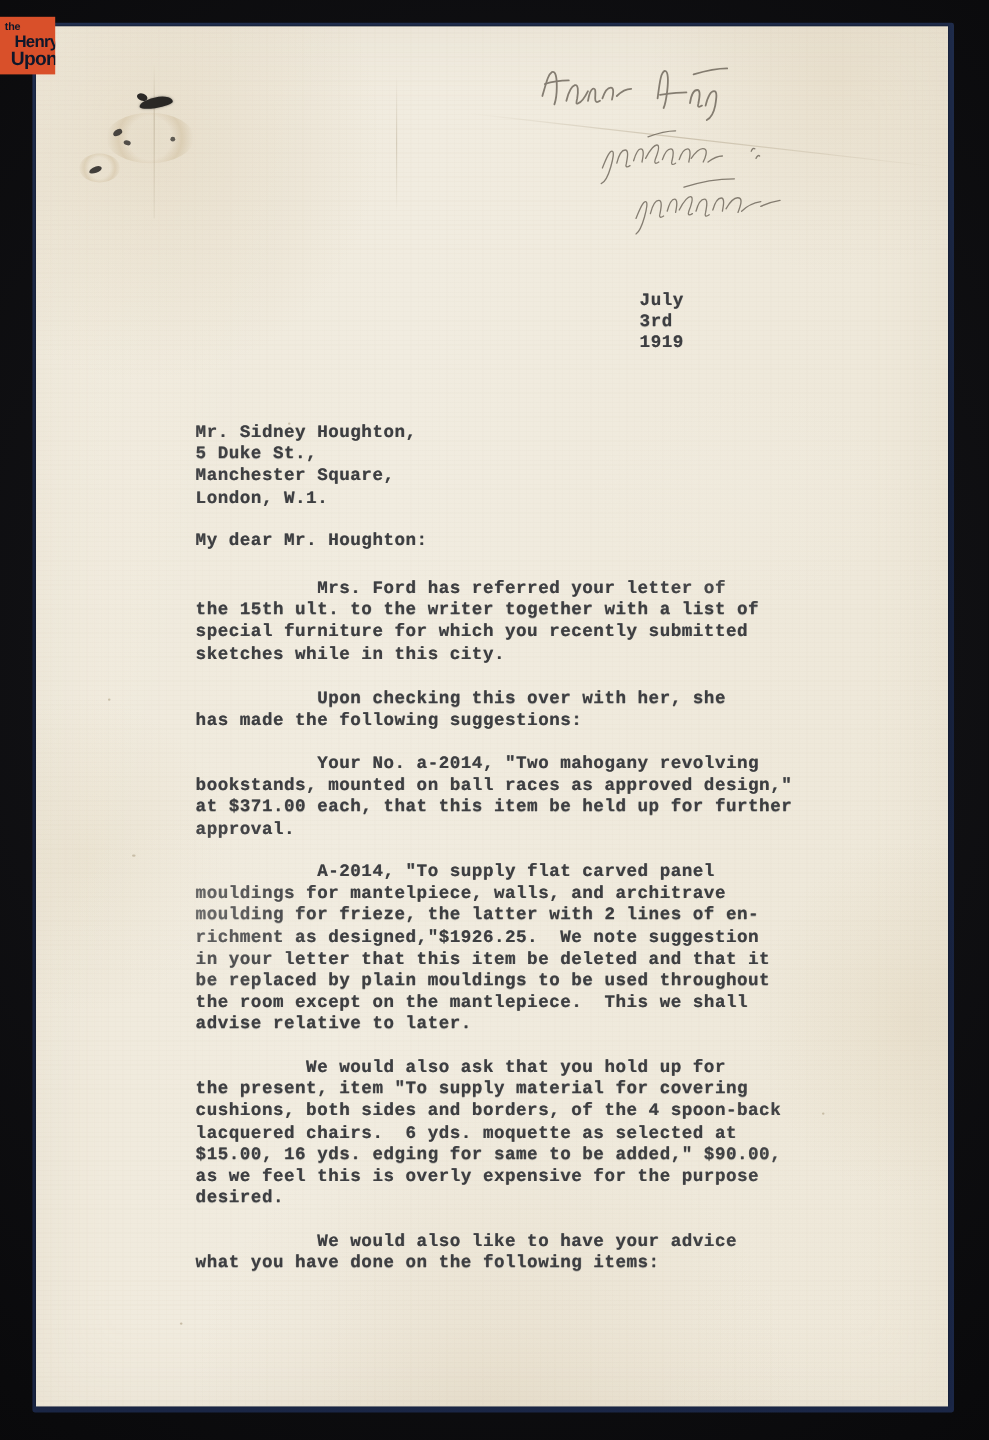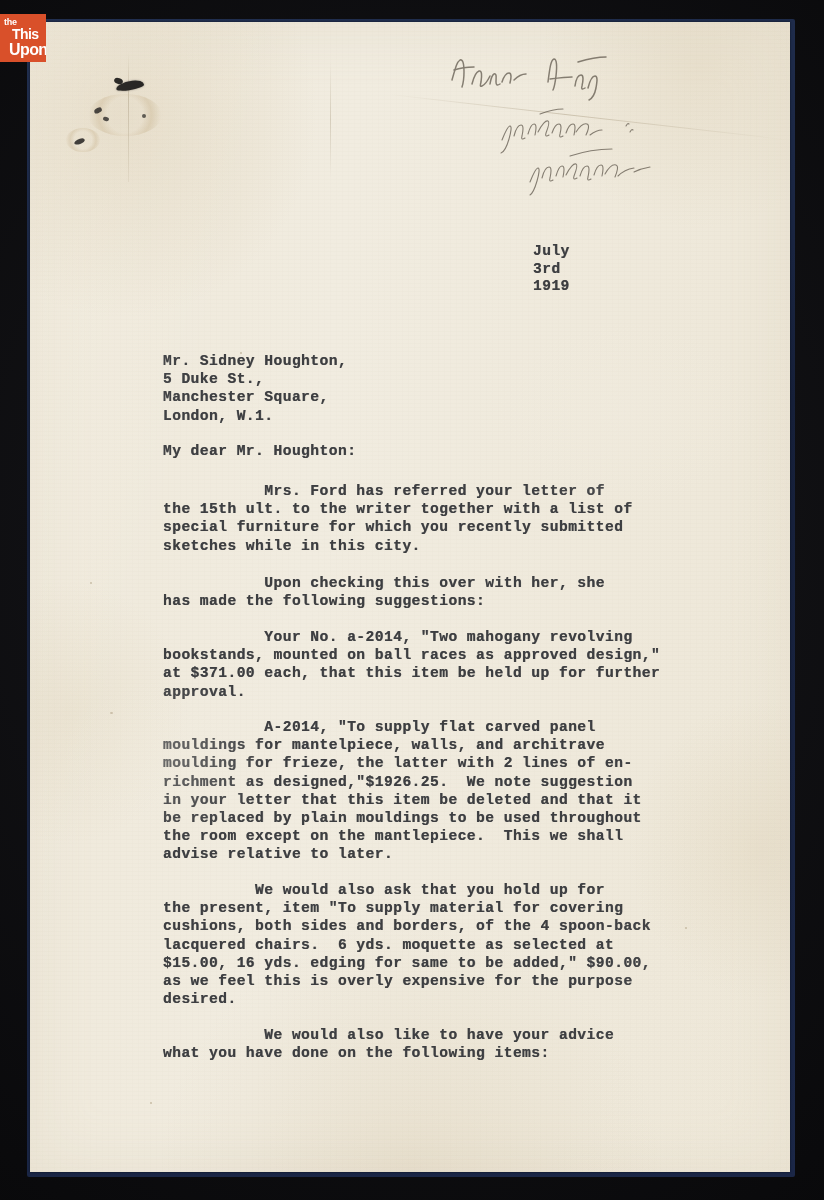--- a/index.html
+++ b/index.html
@@ -155,21 +155,21 @@
   .speck { position: absolute; border-radius: 50%; pointer-events: none; background: rgba(150,132,100,0.45); }
 
   
   #logo {
     position: absolute;
     left: 0px;
     top: 14px;
     width: 46px;
     height: 48px;
     background: #d9502a;
-    color: #ffffff;
+    color: #0f172a;
     font-family: "Liberation Sans", sans-serif;
     font-weight: bold;
     line-height: 1;
     z-index: 40;
     overflow: hidden;
   }
   #logo-the {
     position: absolute;
     left: 4px; top: 4px;
     font-size: 9px;
@@ -388,17 +388,17 @@
 what you have done on the following items:</div>
 
     </div>
 
     <div id="ink-fade"></div>
     <div id="paper-glare"></div>
   </div>
 
   <div id="logo">
     <span id="logo-the">the</span>
-    <span id="logo-henry">This</span>
+    <span id="logo-henry">Henry</span>
     <span id="logo-ford">Upon</span>
   </div>
 
 </div>
 
 </body></html>

